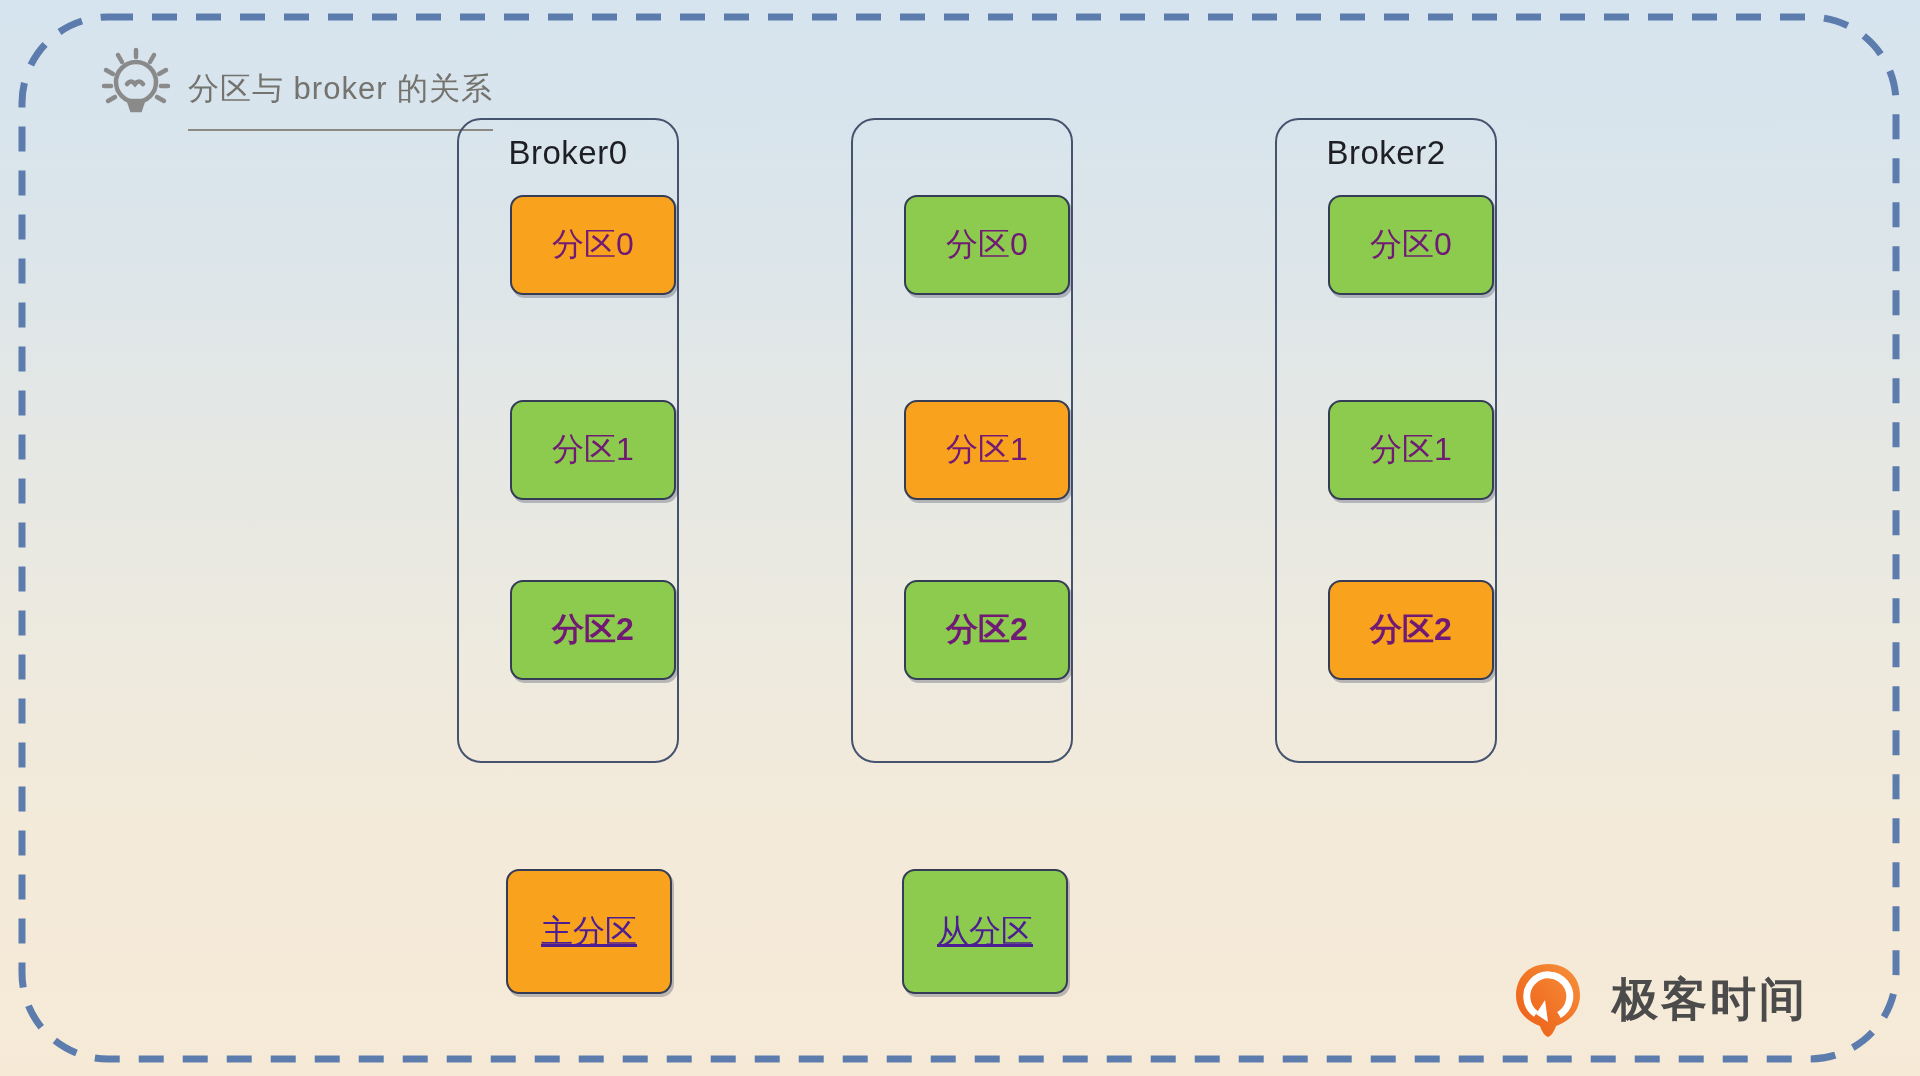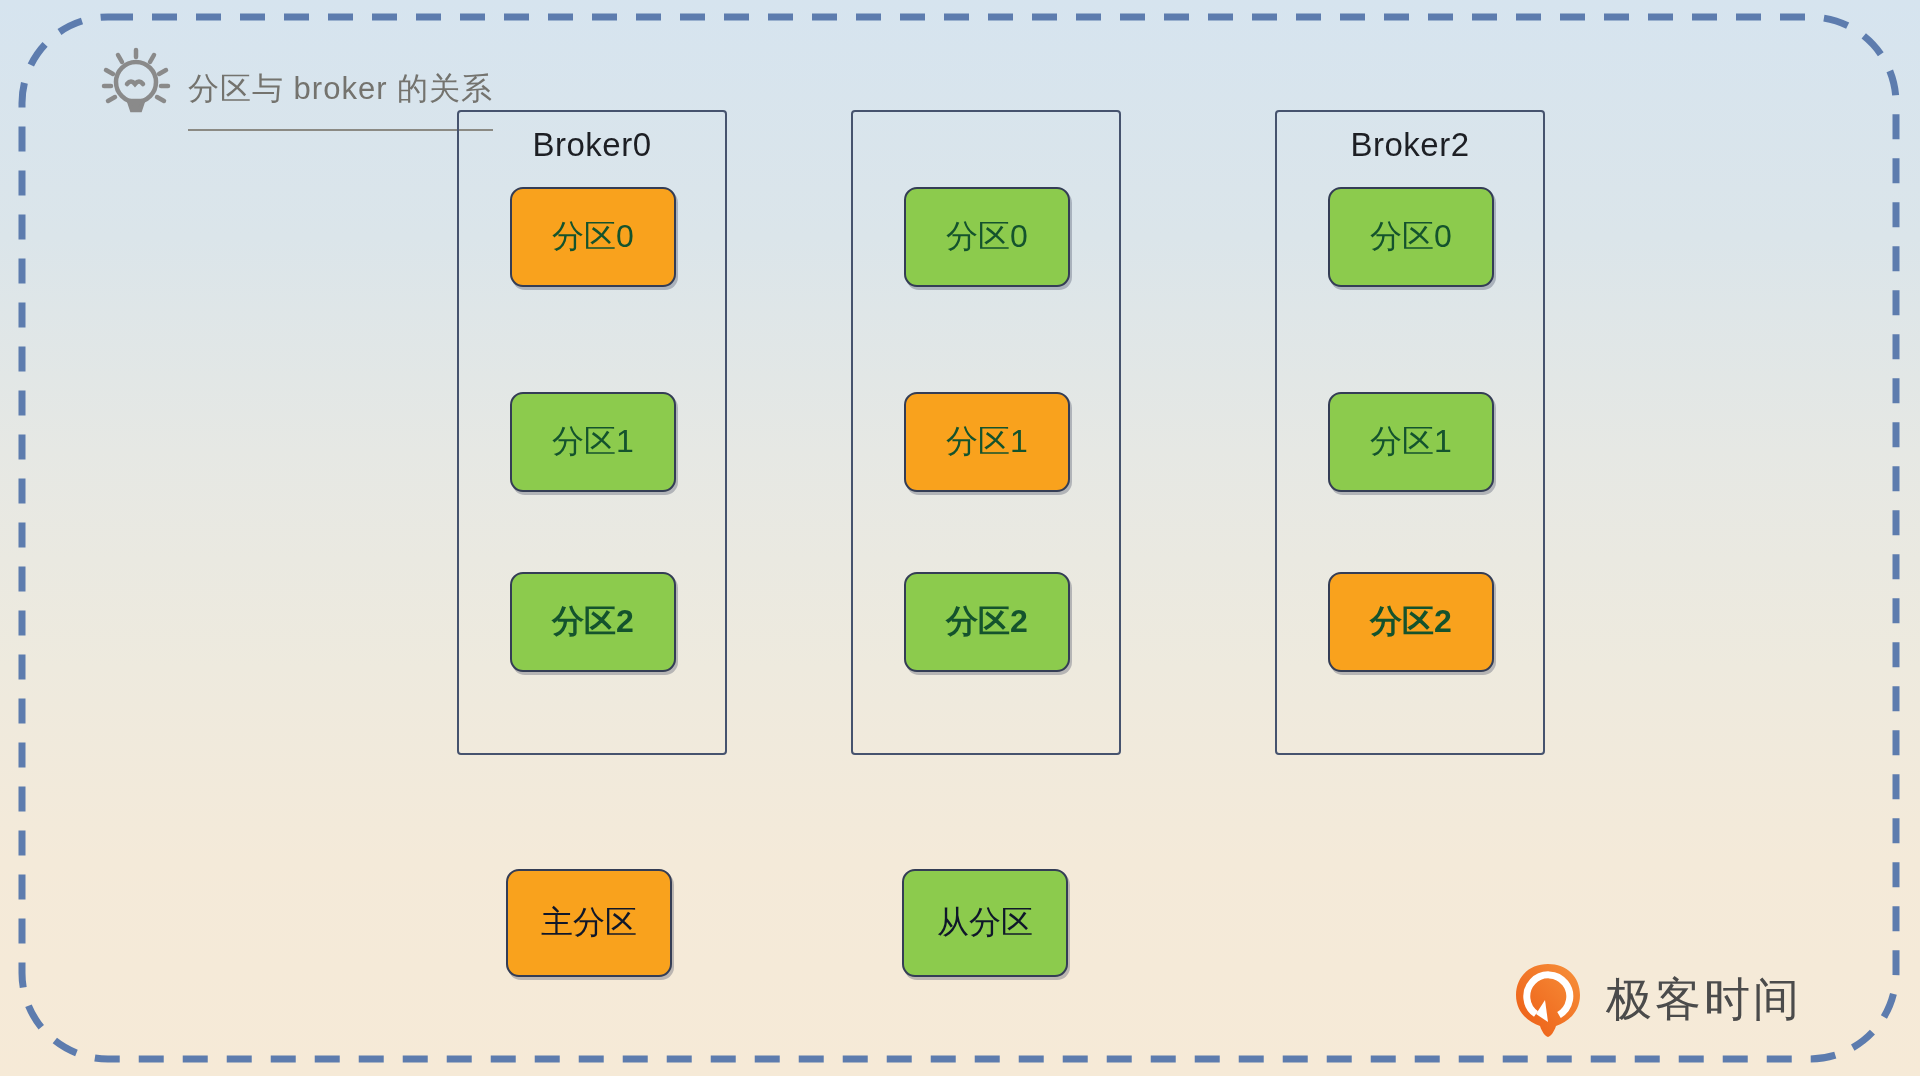--- a/index.html
+++ b/index.html
@@ -17,60 +17,61 @@
   .heading{position:absolute;left:98px;top:44px;display:flex;align-items:flex-start;}
   .bulb{width:76px;height:86px;flex:0 0 auto;}
   .heading-text{
     margin-left:14px;margin-top:24px;
     font-size:31px;color:#74736e;letter-spacing:1px;
     border-bottom:2px solid #8b8a84;padding-bottom:19px;white-space:nowrap;
   }
 
   
   .broker{
-    position:absolute;top:110px;width:270px;height:645px;
-    border:2px solid #46536e;border-radius:4px;box-sizing:border-box;
+    position:absolute;top:118px;width:222px;height:645px;
+    border:2px solid #46536e;border-radius:24px;box-sizing:border-box;
     background:transparent;
   }
   .broker-0{left:457px;}
   .broker-1{left:851px;}
   .broker-2{left:1275px;}
   .broker-title{
     text-align:center;margin-top:14px;
     font-size:33px;color:#1d1f24;letter-spacing:.5px;
   }
   .partition{
     position:absolute;left:51px;width:166px;height:100px;
     border:2.5px solid #343d55;border-radius:13px;box-sizing:border-box;
     display:flex;align-items:center;justify-content:center;
-    font-size:32px;color:#14532d;
+    font-size:32px;color:#701a75;
     box-shadow:2px 3px 0 rgba(52,61,85,0.30);
   }
   .p-row-0{top:75px;}
   .p-row-1{top:267px;margin-top:13px;}
   .p-row-2{top:460px;font-weight:bold;}
   .role-leader{background:var(--leader,#f9a21d);}
   .role-follower{background:var(--follower,#8ccb4d);}
 
   
   .legend-box{
-    position:absolute;top:869px;width:166px;height:108px;
+    position:absolute;top:869px;width:166px;height:125px;
     border:2.5px solid #343d55;border-radius:13px;box-sizing:border-box;
     display:flex;align-items:center;justify-content:center;
-    font-size:32px;color:#0f172a;
+    font-size:32px;color:#4c1d95;
     box-shadow:2px 3px 0 rgba(52,61,85,0.30);
+    text-decoration:underline;
   }
   .legend-leader{left:506px;}
   .legend-follower{left:902px;}
 
   
   .logo{position:absolute;left:1512px;top:962px;display:flex;align-items:center;}
   .logo-icon{width:72px;height:76px;flex:0 0 auto;}
   .logo-text{
-    margin-left:22px;font-size:46px;font-weight:400;color:#4b4b4b;
+    margin-left:28px;font-size:46px;font-weight:700;color:#4b4b4b;
     letter-spacing:3px;white-space:nowrap;
   }
 </style>
 </head>
 <body>
 
 <div class="canvas">
 
   <svg class="dashed-frame" width="1920" height="1076">
     <rect x="22" y="17" width="1874" height="1042" rx="86" ry="86" fill="none" stroke="var(--dashed_border,#5D7CAE)" stroke-width="7" stroke-dasharray="25 19"></rect>

